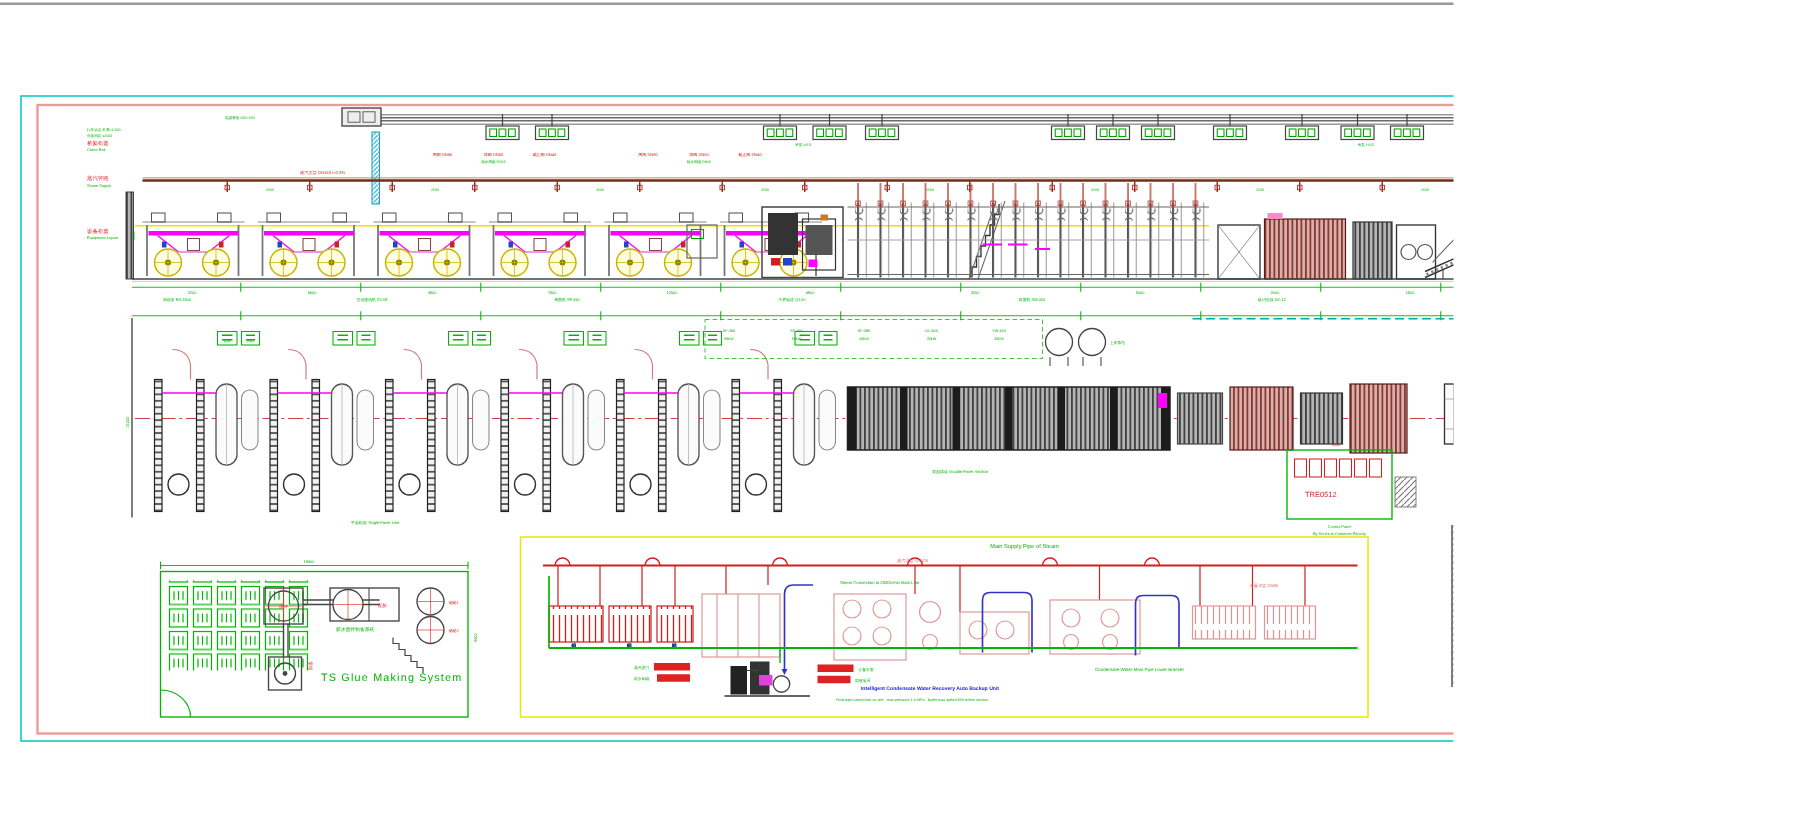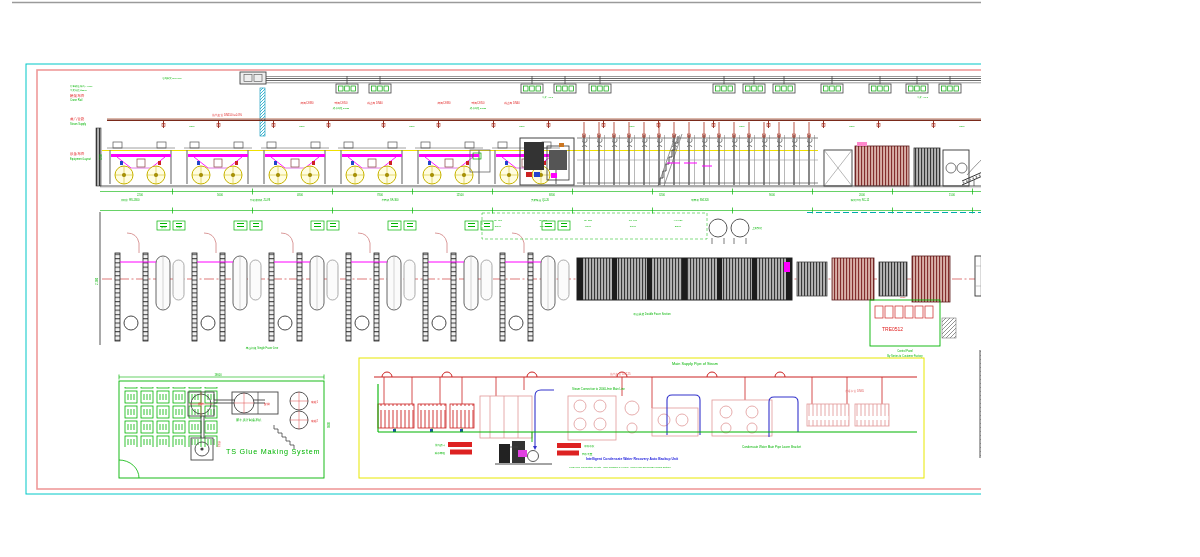--- a/index.html
+++ b/index.html
@@ -1,16 +1,16 @@
 <!DOCTYPE html>
 <html><head>
 <meta charset="utf-8">
 <style>
   html,body{margin:0;padding:0;background:#ffffff;}
-  .wrap{position:relative;width:969px;height:557px;background:#ffffff;overflow:hidden;margin-left:12px;}
+  .wrap{position:relative;width:969px;height:557px;background:#ffffff;overflow:hidden;}
   svg{display:block;}
   text{font-family:"Liberation Sans","DejaVu Sans",sans-serif;}
   .tg{fill:#00b400;}
   .tr{fill:#e02020;}
   .tc{fill:#00b2b2;}
   .tb{fill:#2222dd;}
   .tm{fill:#ff00ff;}
   .tdim{fill:#00b400;font-size:2.6px;}
 </style>
 </head>

